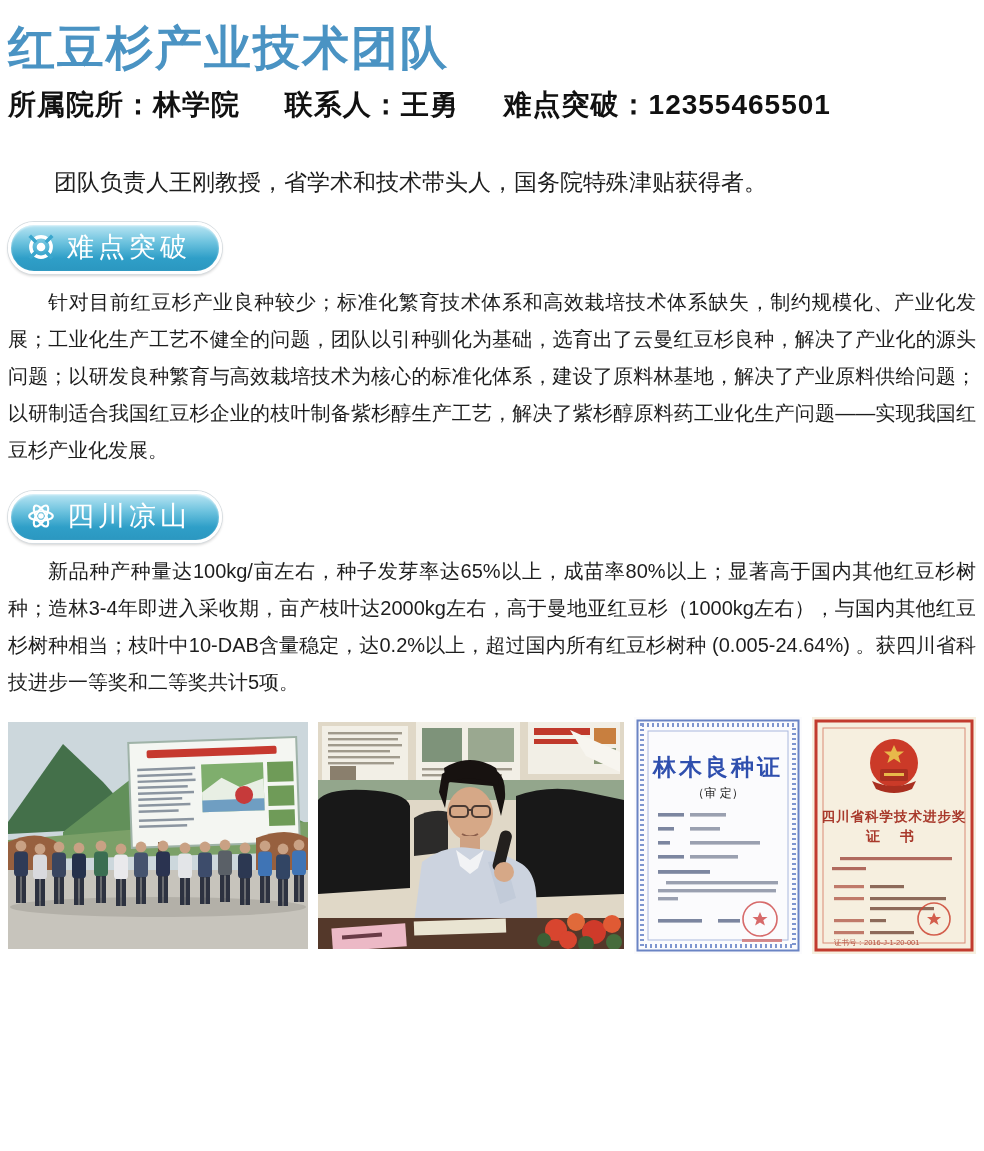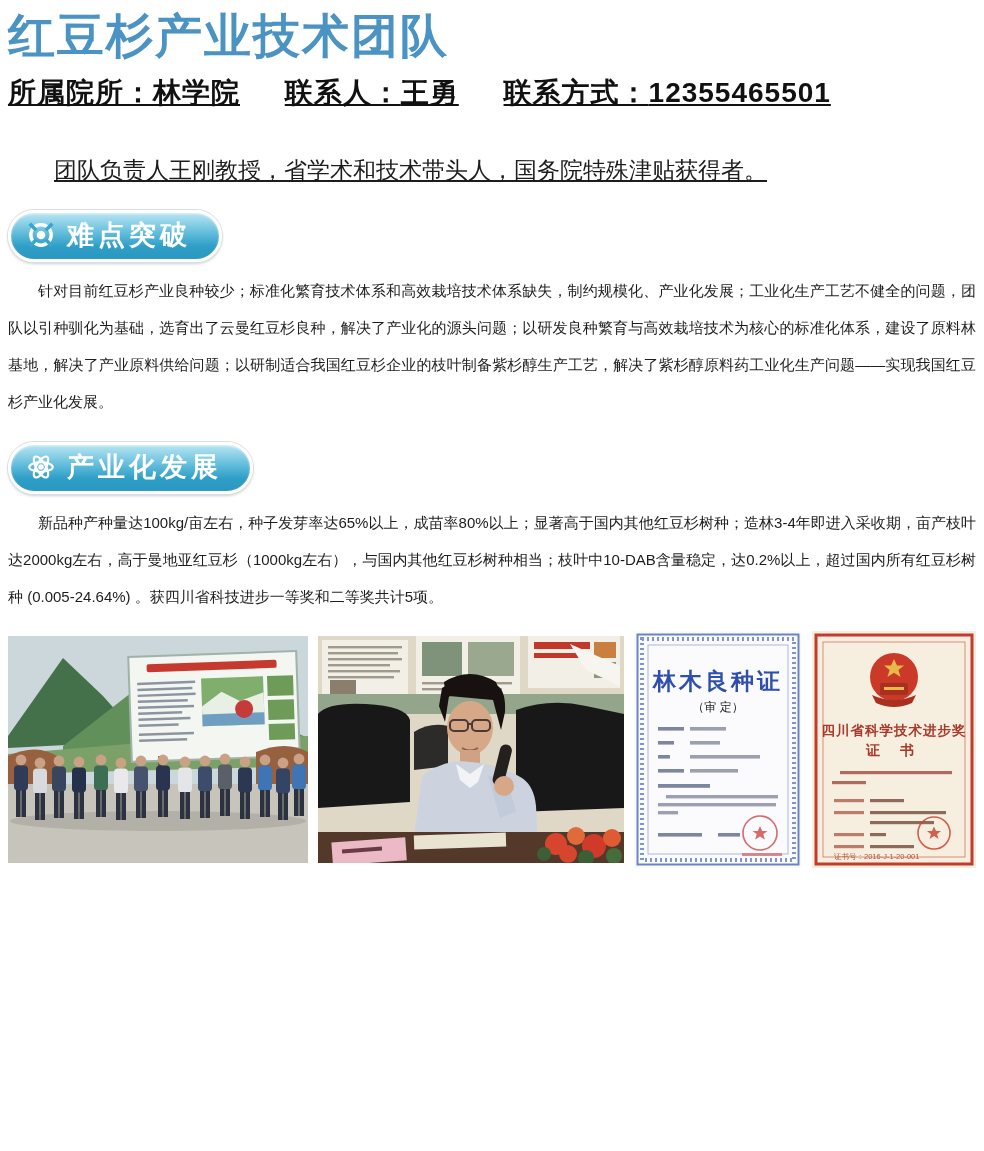--- a/index.html
+++ b/index.html
@@ -1,45 +1,45 @@
 <!DOCTYPE html>
 <html><head>
 <meta charset="utf-8">
 <style>
   html,body{margin:0;padding:0;background:#fff;}
   body{width:984px;height:1151px;overflow:hidden;font-family:"Liberation Sans","DejaVu Sans",sans-serif;}
   .page{padding:6px 8px 0 8px;}
-  .title{margin:4px 0 12px 0;font-size:47px;font-weight:bold;color:#4a93c3;letter-spacing:2px;line-height:1.1;}
+  .title{margin:16px 0 12px 0;font-size:47px;font-weight:bold;color:#4a93c3;letter-spacing:2px;line-height:1.1;}
   .contact-line{font-size:28px;font-weight:bold;color:#111;letter-spacing:1px;}
-  .contact-line .seg{margin-right:36px;white-space:nowrap;text-decoration:underline;}
-  .intro{margin:40px 0 0 0;font-size:23px;line-height:36px;color:#1d1d1d;text-indent:2em;text-decoration:underline;}
+  .contact-line .seg{margin-right:36px;white-space:nowrap;}
+  .intro{margin:40px 0 0 0;font-size:23px;line-height:36px;color:#1d1d1d;text-indent:2em;}
   .badge-row{margin-top:22px;}
   .badge{display:inline-flex;align-items:center;gap:11px;height:40px;padding:2px 28px 4px 15px;
          border-radius:26px;border:3px solid #fff;
          background:linear-gradient(180deg,#b9e5f3 0%,#6cc2de 38%,#2f9fc8 72%,#2b97c0 100%);
          box-shadow:0 0 0 1px #d7dde1, 0 2px 3px rgba(0,0,0,.18), inset 0 1px 2px rgba(255,255,255,.6);
-         color:#fff;font-size:27px;font-weight:bold;letter-spacing:4px;}
+         color:#fff;font-size:27px;font-weight:normal;letter-spacing:4px;}
   .badge-icon{display:inline-flex;width:30px;height:30px;}
   .badge-icon svg{width:30px;height:30px;}
-  .para{margin:10px 0 0 0;font-size:15px;line-height:37px;color:#1d1d1d;text-align:justify;text-indent:2em;}
+  .para{margin:10px 0 0 0;font-size:20px;line-height:37px;color:#1d1d1d;text-align:justify;text-indent:2em;}
   .photos{margin-top:16px;display:flex;gap:10px;align-items:center;}
   .ph{display:block;flex:0 0 auto;}
   .ph svg{display:block;}
 </style>
 </head>
 <body>
 
 <div class="page">
 
   <h1 class="title">红豆杉产业技术团队</h1>
 
   <div class="contact-line">
     <span class="seg"><span>所属院所：</span><span>林学院</span></span>
     <span class="seg"><span>联系人：</span><span>王勇</span></span>
-    <span class="seg"><span>联系方式：</span><span>12355465501</span></span>
+    <span class="seg"><span>难点突破：</span><span>12355465501</span></span>
   </div>
 
   <p class="intro">团队负责人王刚教授，省学术和技术带头人，国务院特殊津贴获得者。</p>
 
   <div class="badge-row">
     <div class="badge">
       <span class="badge-icon">
         <svg viewBox="0 0 28 28">
           <circle cx="14" cy="14" r="9.5" fill="none" stroke="#fff" stroke-width="3.2"></circle>
           <circle cx="14" cy="14" r="4" fill="#fff"></circle>
@@ -61,21 +61,21 @@
       <span class="badge-icon">
         <svg viewBox="0 0 28 28">
           <g fill="none" stroke="#fff" stroke-width="2">
             <ellipse cx="14" cy="14" rx="11" ry="4.4"></ellipse>
             <ellipse cx="14" cy="14" rx="11" ry="4.4" transform="rotate(60 14 14)"></ellipse>
             <ellipse cx="14" cy="14" rx="11" ry="4.4" transform="rotate(120 14 14)"></ellipse>
           </g>
           <circle cx="14" cy="14" r="2.6" fill="#fff"></circle>
         </svg>
       </span>
-      <span class="badge-label">产业化发展</span>
+      <span class="badge-label">四川凉山</span>
     </div>
   </div>
   <p class="para">新品种产种量达100kg/亩左右，种子发芽率达65%以上，成苗率80%以上；显著高于国内其他红豆杉树种；造林3-4年即进入采收期，亩产枝叶达2000kg左右，高于曼地亚红豆杉（1000kg左右），与国内其他红豆杉树种相当；枝叶中10-DAB含量稳定，达0.2%以上，超过国内所有红豆杉树种 (0.005-24.64%) 。获四川省科技进步一等奖和二等奖共计5项。</p>
 
 
   <div class="photos">
 
     <figure class="ph" style="margin:0">
       <svg width="300" height="227" viewBox="0 0 300 227">
         <rect width="300" height="227" fill="#ccd7dc"></rect>

